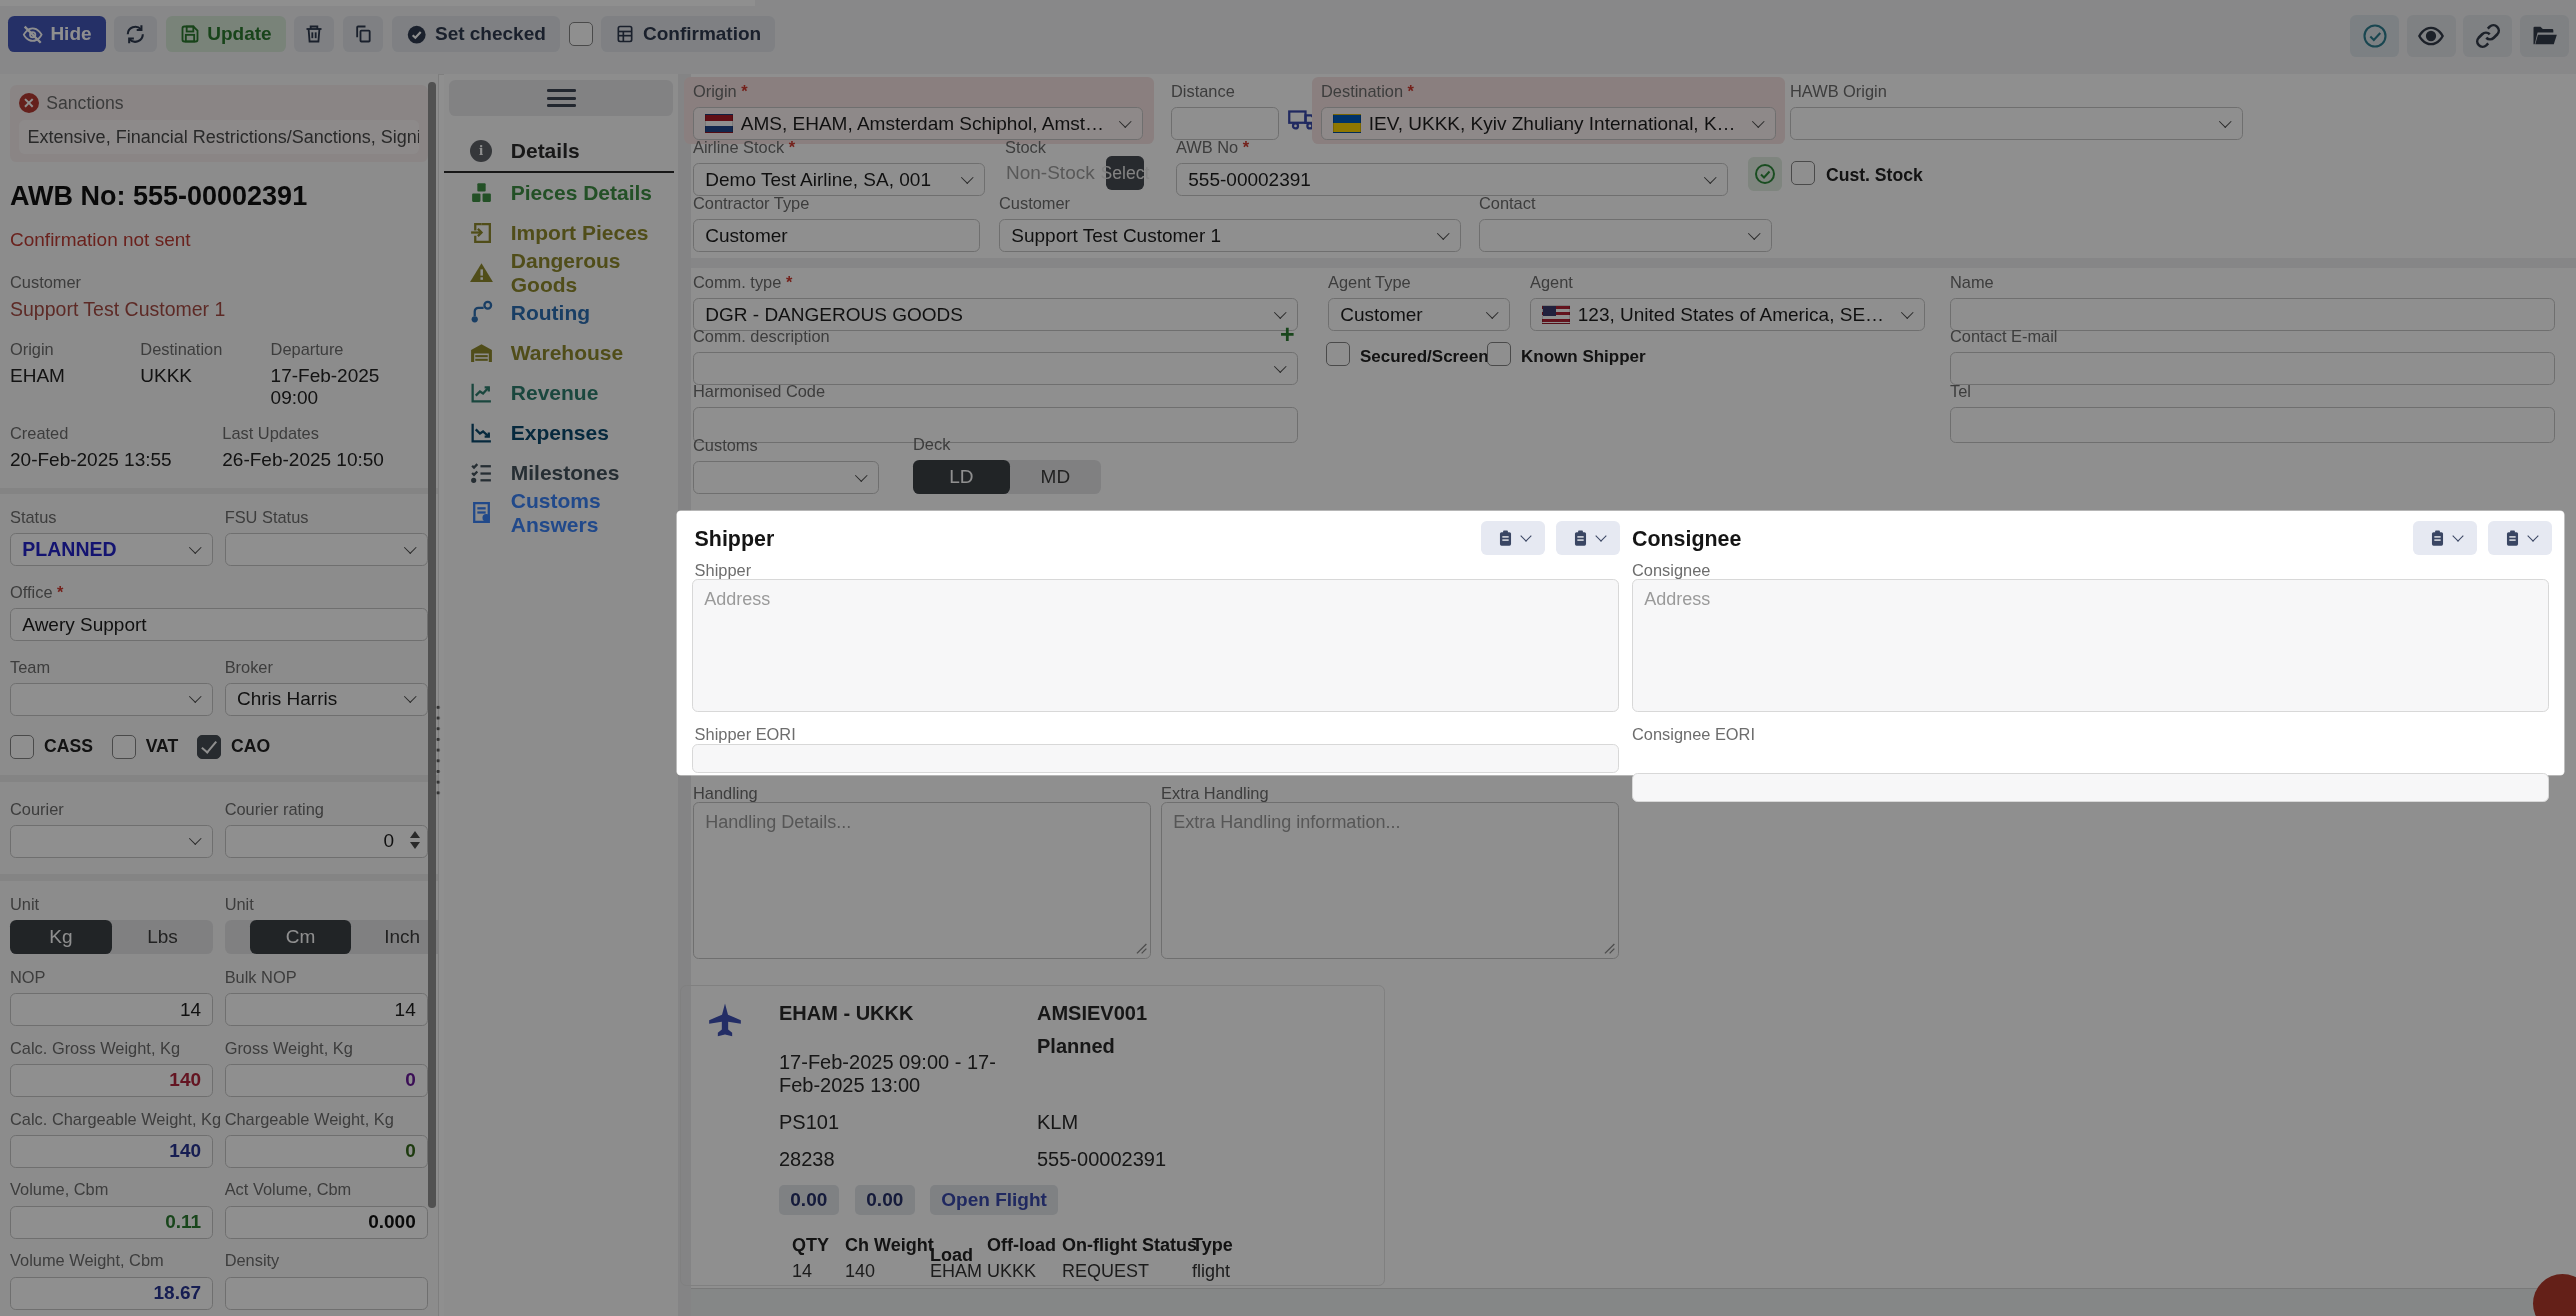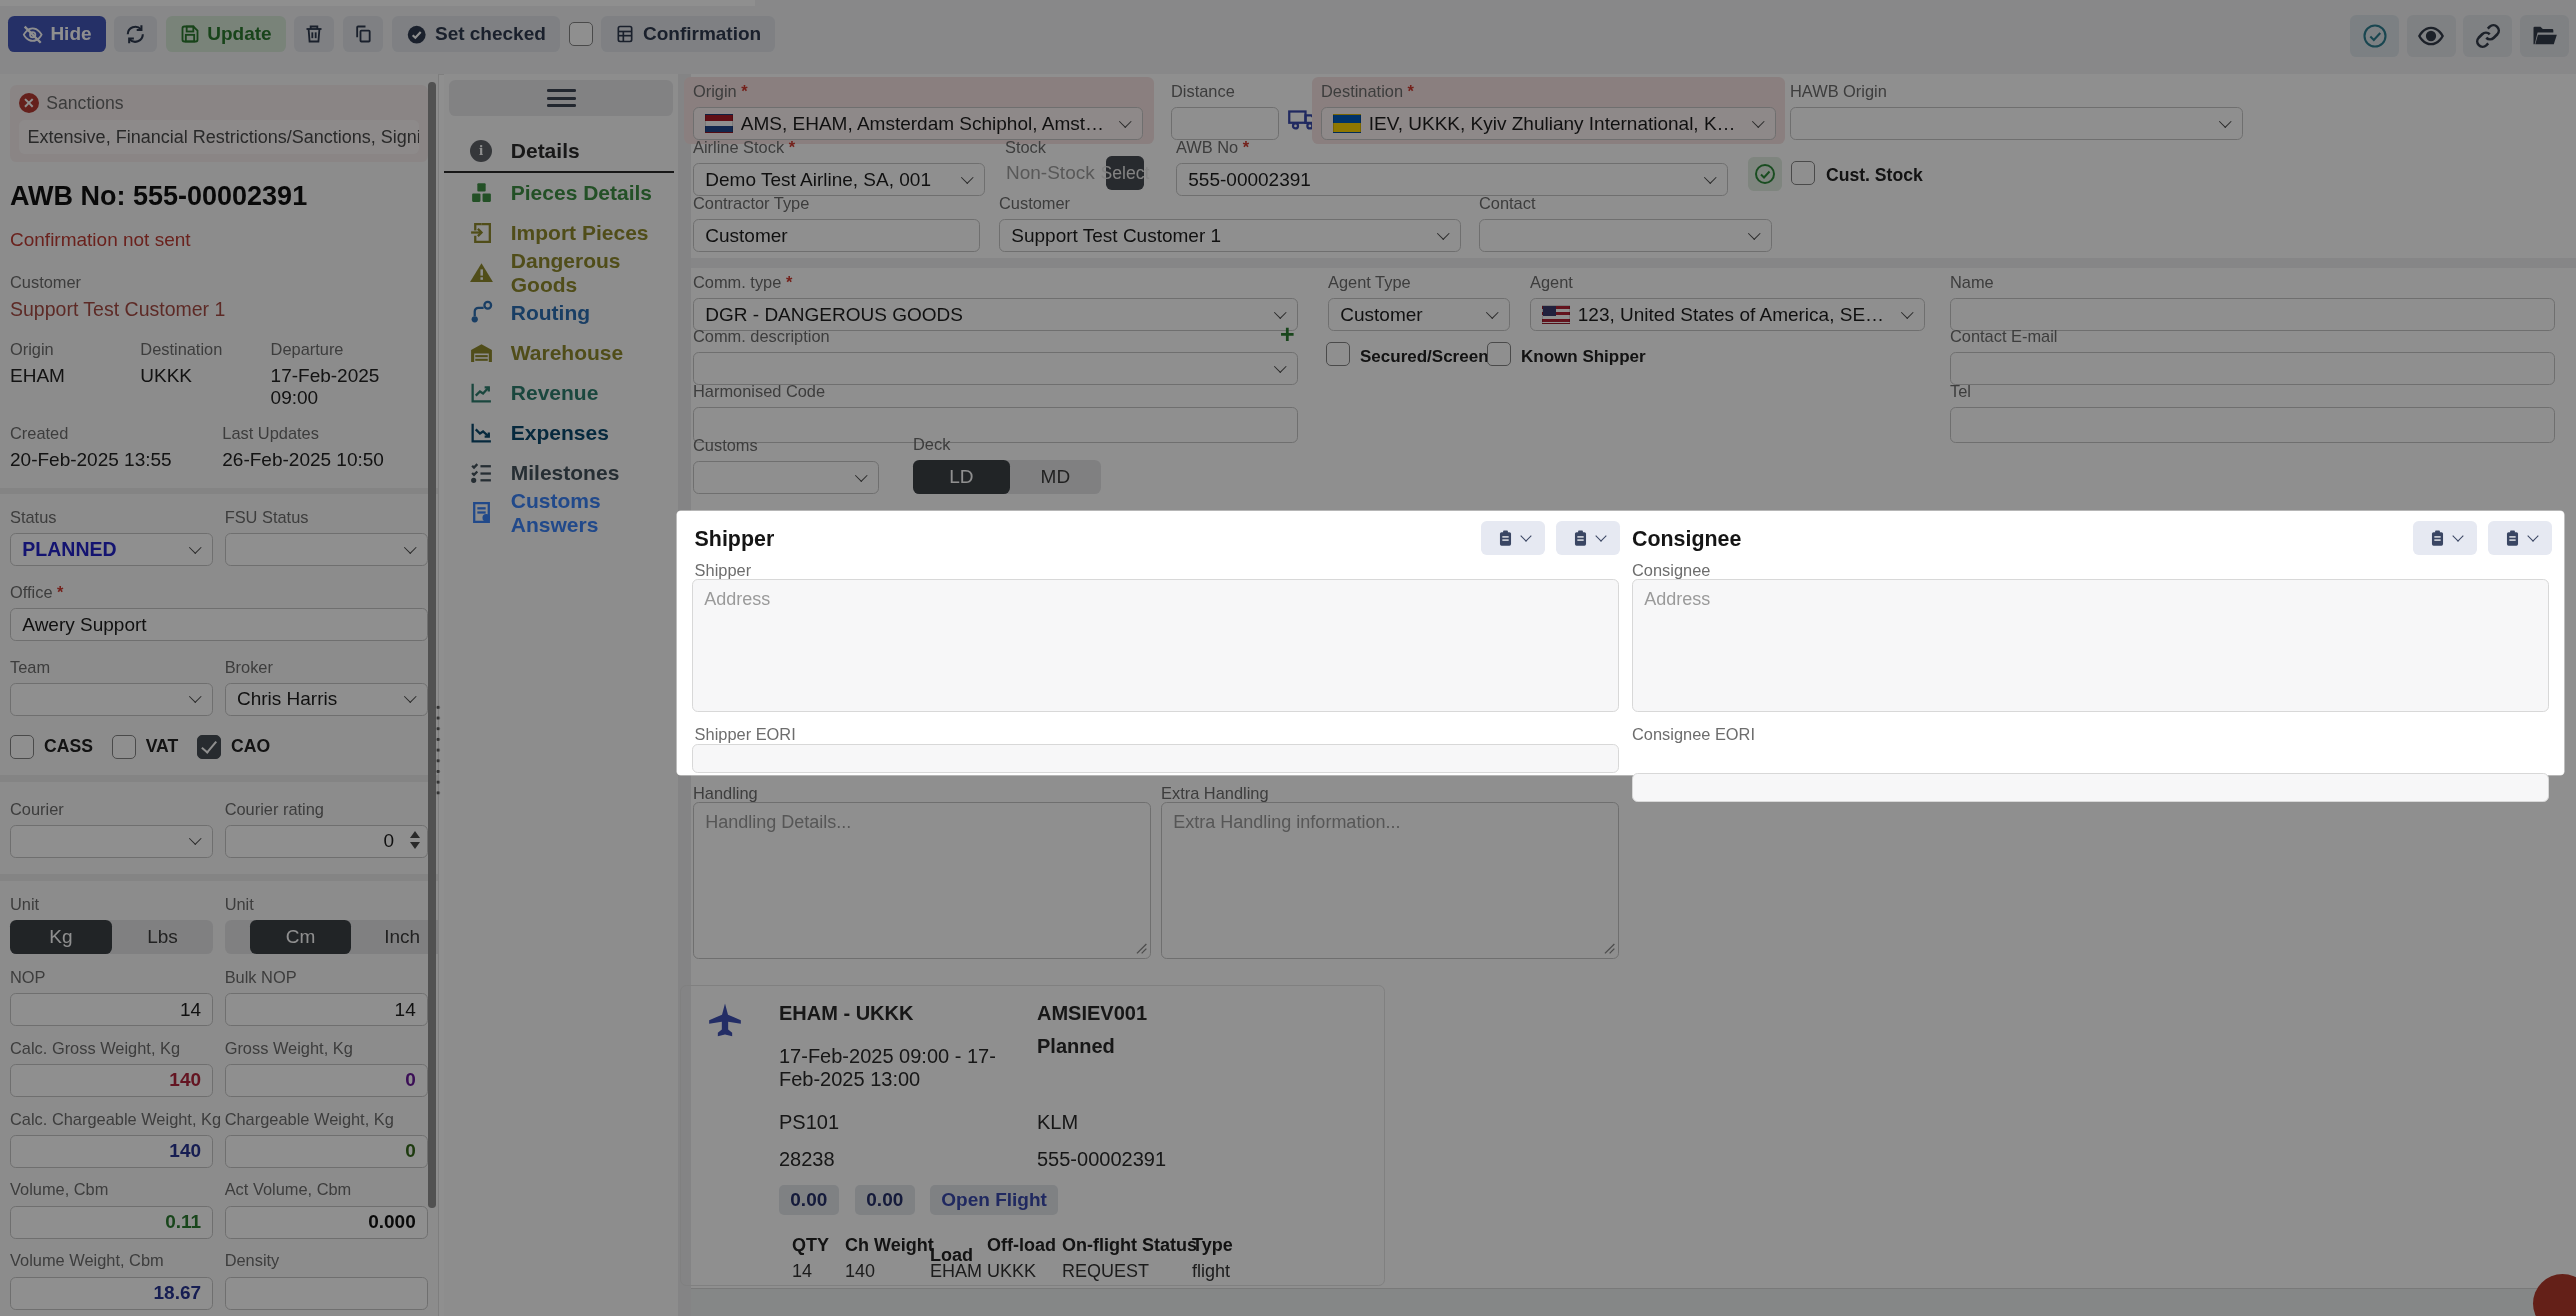--- a/index.html
+++ b/index.html
@@ -751,21 +751,21 @@
 </div>
 
 <div id="fcard">
   <div class="abs" style="left:24px;top:15px;color:#3f51b5;">
     <svg width="40" height="40" viewBox="0 0 24 24" fill="currentColor">
         <path d="M12 1.5l1.8 6.7 7.7 3.3v2.2l-7.6-1.2v4.6l2.4 2v2l-4.3-1-4.3 1v-2l2.4-2v-4.6l-7.6 1.2v-2.2l7.7-3.3z"></path>
       </svg>
   </div>
   <div class="abs f-txt f-bold" style="left:98px;top:16.4px;">EHAM - UKKK</div>
   <div class="abs f-txt f-bold" style="left:356px;top:16.4px;">AMSIEV001</div>
-  <div class="abs f-txt" style="left:98px;top:59px;width:243px;line-height:23px;">17-Feb-2025 09:00 - 17-Feb-2025 13:00</div>
+  <div class="abs f-txt" style="left:98px;top:65px;width:243px;line-height:23px;">17-Feb-2025 09:00 - 17-Feb-2025 13:00</div>
   <div class="abs f-txt f-bold" style="left:356px;top:49px;">Planned</div>
   <div class="abs f-txt" style="left:98px;top:125px;">PS101</div>
   <div class="abs f-txt" style="left:356px;top:125px;">KLM</div>
   <div class="abs f-txt" style="left:98px;top:162px;">28238</div>
   <div class="abs f-txt" style="left:356px;top:162px;">555-00002391</div>
   <div class="abs badge" style="left:98px;top:199px;">0.00</div>
   <div class="abs badge" style="left:174px;top:199px;">0.00</div>
   <div class="abs badge openflight" style="left:249px;top:199px;">Open Flight</div>
   <div class="abs th" style="left:111px;top:249px;">QTY</div>
   <div class="abs th" style="left:164px;top:249px;">Ch Weight</div>

